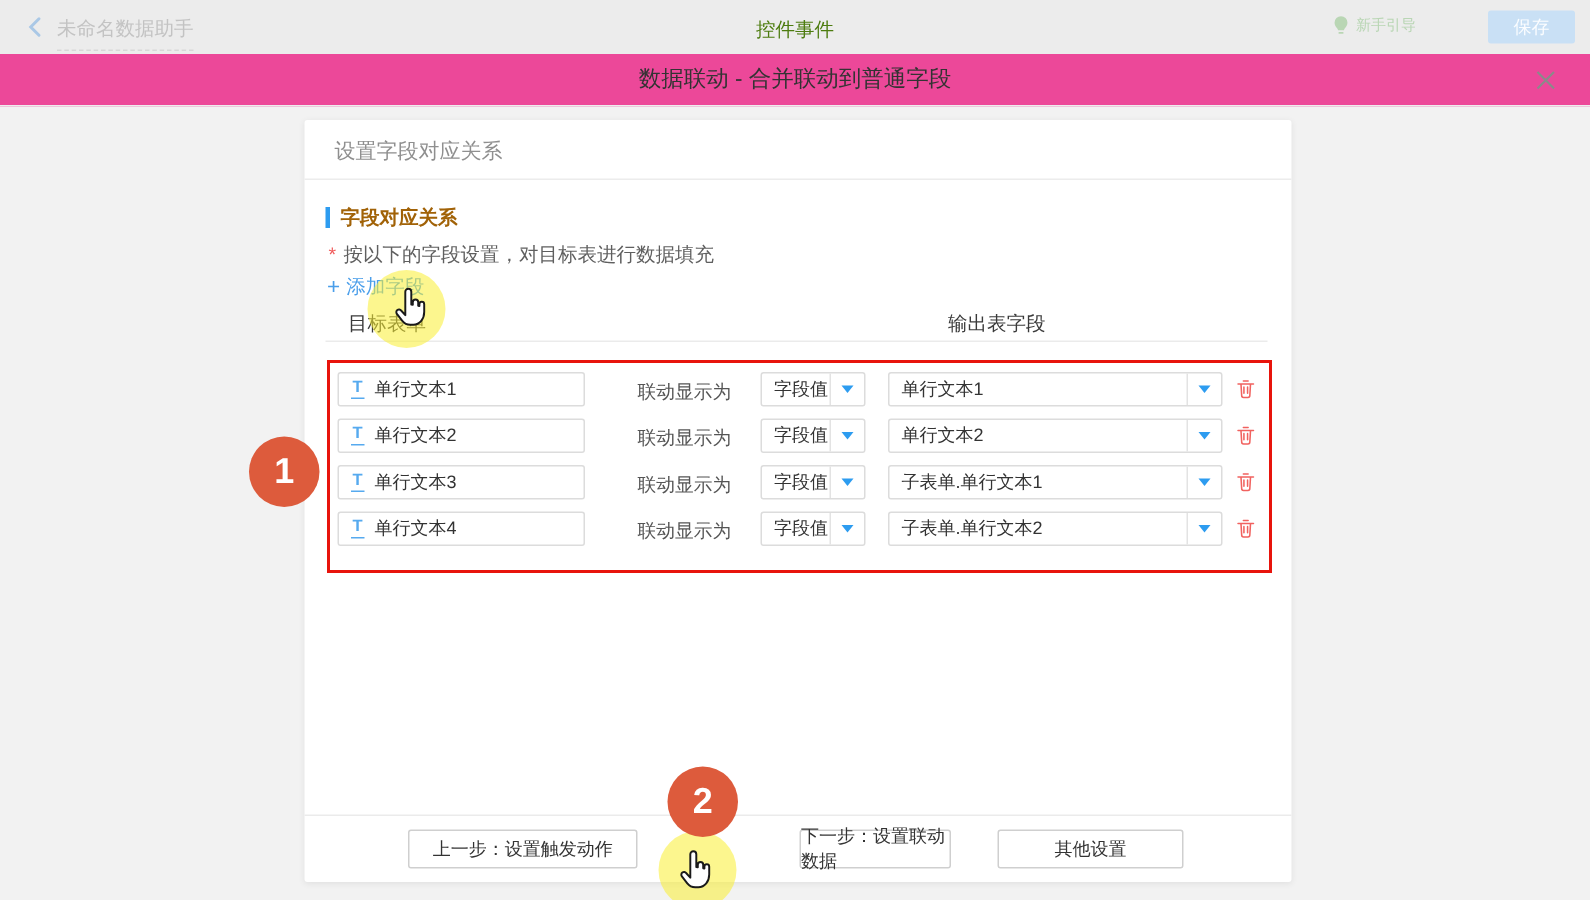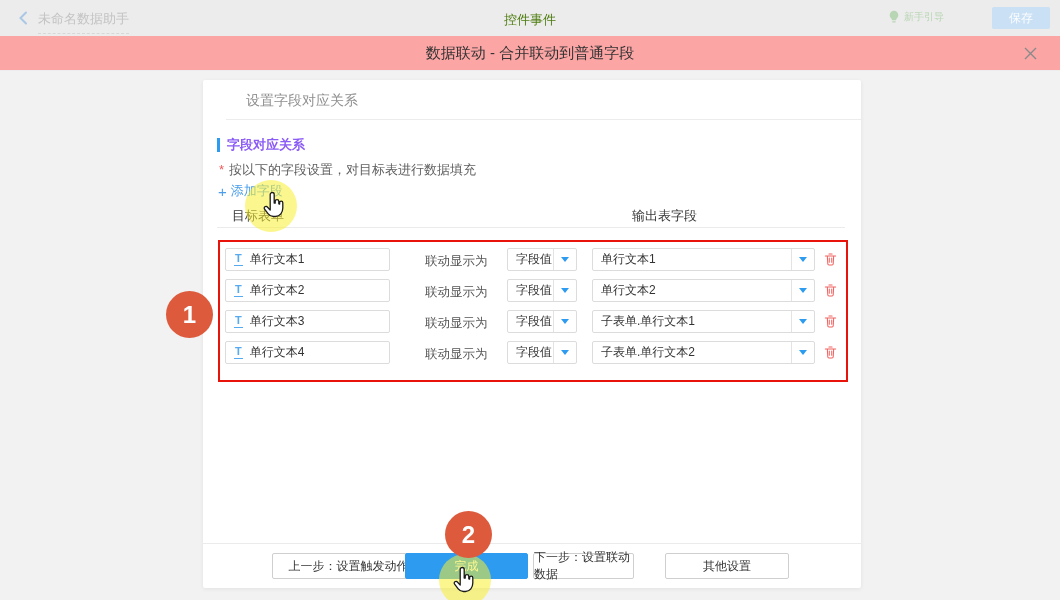--- a/index.html
+++ b/index.html
@@ -10,30 +10,30 @@
   }
   
   .topbar{position:absolute;left:0;top:0;width:1060px;height:36px;background:#ececec;border-bottom:1px solid #e2e2e2;}
   .back{position:absolute;left:18px;top:11px;cursor:pointer;}
   .tb-title{position:absolute;left:38px;top:10px;font-size:13px;color:#c3c3c3;padding-bottom:5px;border-bottom:1px dashed #d7d7d7;}
   .tb-center{position:absolute;left:50%;top:11px;transform:translateX(-50%);font-size:13px;color:#4d7c0f;}
   .guide{position:absolute;left:888px;top:10px;display:flex;align-items:center;gap:4px;font-size:10px;color:var(--guide-green);cursor:pointer;}
   .save-btn{position:absolute;left:976px;top:7px;width:58px;height:22px;background:var(--save-blue);color:#fbfdff;
     font-size:12px;text-align:center;line-height:22px;border-radius:2px;cursor:pointer;margin-left:16px;}
   
-  .modal-head{position:absolute;left:0;top:36px;width:1060px;height:34px;background:#fca5a5;border-bottom:1px solid #ededed;}
+  .modal-head{position:absolute;left:0;top:36px;width:1060px;height:34px;background:#ec4899;border-bottom:1px solid #ededed;}
   .modal-title{width:100%;text-align:center;line-height:34px;font-size:15px;color:#333;}
   .close-x{position:absolute;right:22px;top:10px;width:15px;height:15px;cursor:pointer;}
   
   .panel{position:absolute;left:203px;top:80px;width:658px;height:508px;background:#fff;border-radius:2px;
     box-shadow:0 1px 4px rgba(0,0,0,0.07);}
-  .panel-header{height:39px;line-height:40px;padding-left:20px;font-size:14px;color:#8f8f8f;border-bottom:1px solid #ececec;margin-left:23px;}
+  .panel-header{height:39px;line-height:40px;padding-left:20px;font-size:14px;color:#8f8f8f;border-bottom:1px solid #ececec;}
   .section-heading{position:absolute;left:14px;top:56px;display:flex;align-items:center;gap:7px;}
   .blue-bar{width:3px;height:14px;background:var(--accent);}
-  .section-text{font-size:13px;font-weight:bold;color:#8b5cf6;}
+  .section-text{font-size:13px;font-weight:bold;color:#a16207;}
   .helper{position:absolute;left:16px;top:81px;font-size:13px;color:#5f5f5f;}
   .req{color:#f05b5b;margin-right:5px;font-size:13px;}
   .add-field{position:absolute;left:15px;top:102px;font-size:13px;color:var(--link-blue);cursor:pointer;display:flex;align-items:center;gap:4px;}
   .add-field .plus{font-size:15px;line-height:13px;}
   .col-head{position:absolute;top:127px;font-size:13px;color:#3a3a3a;}
   .col-head.target{left:29px;}
   .col-head.output{left:429px;}
   .col-sep{position:absolute;left:14px;top:147px;width:628px;border-top:1px solid #ebebeb;}
   
   .rows{position:absolute;left:22px;top:168px;display:flex;flex-direction:column;gap:8px;}
@@ -221,21 +221,20 @@
             <path d="M2.5 4.2h11M6.3 2.2h3.4M4.6 4.2l.5 8.3c0 .7.6 1.3 1.3 1.3h3.2c.7 0 1.3-.6 1.3-1.3l.5-8.3M6.7 6.5v4.3M9.3 6.5v4.3" stroke="#f1625f" stroke-width="1.1" fill="none" stroke-linecap="round"></path>
           </svg>
     </span>
   </div>
 </div>
 
   <div class="red-rect"></div>
 
   <div class="footer-sep"></div>
   <div class="fbtn prev">上一步：设置触发动作</div>
-  <div class="fbtn done">完成</div>
   <div class="fbtn next">下一步：设置联动数据</div>
   <div class="fbtn other">其他设置</div>
 </div>
 
 <div class="badge b1">1</div>
 <div class="badge b2">2</div>
 <div class="hl-circle c1"></div>
 <div class="hl-circle c2"></div>
 <span class="hand h1">
   <svg width="24" height="28" viewBox="0 0 24 28">

